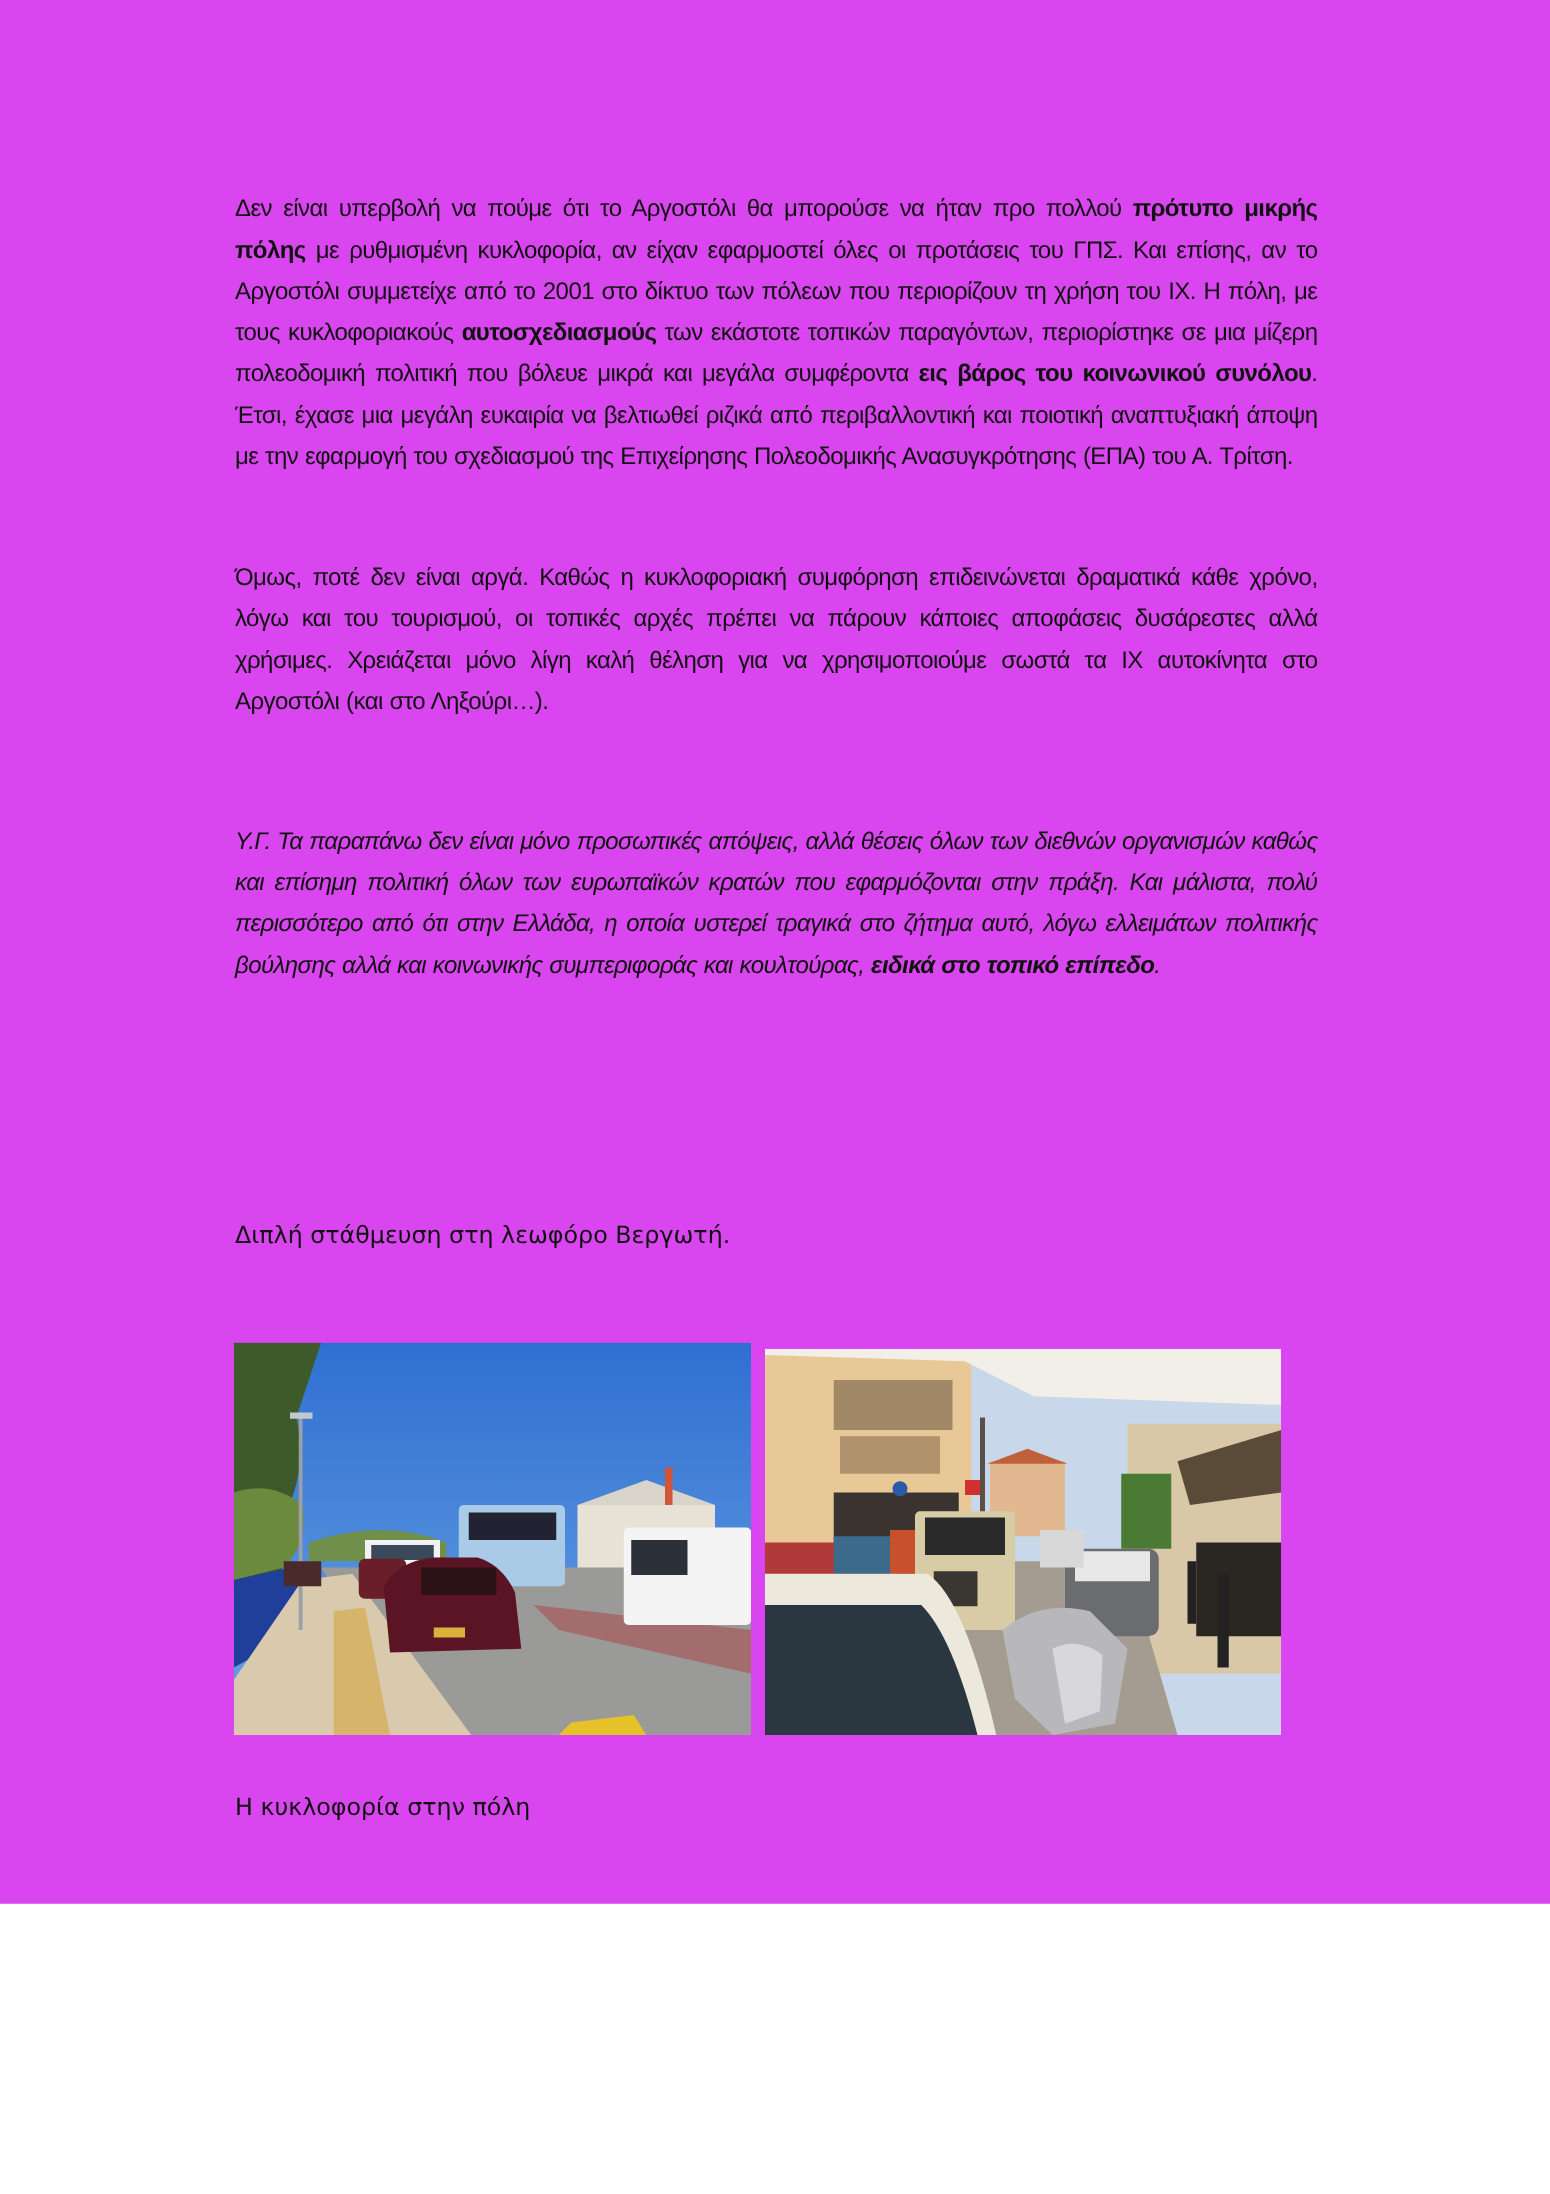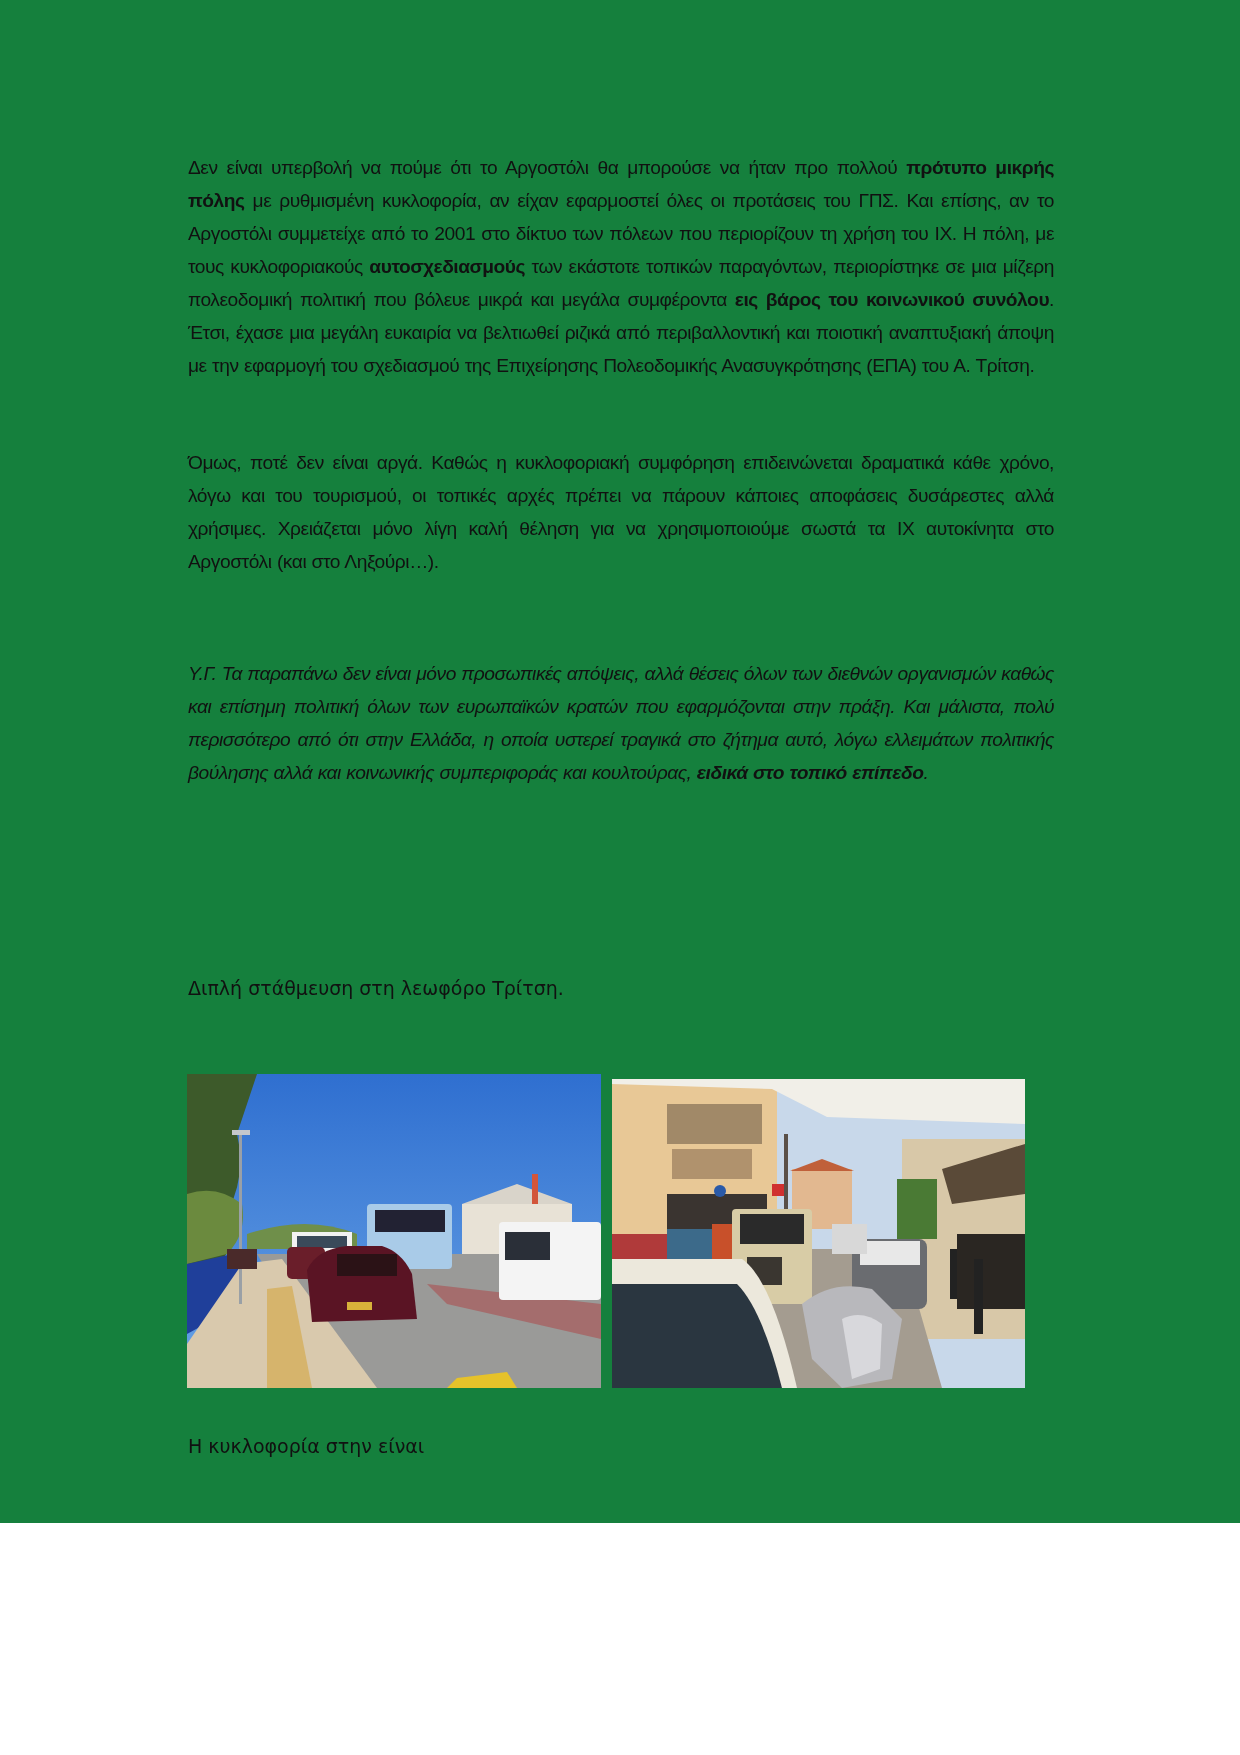--- a/index.html
+++ b/index.html
@@ -1,17 +1,17 @@
 <!DOCTYPE html>
 <html><head>
   <meta charset="utf-8">
   <style>
     html, body { margin: 0; padding: 0; background: #ffffff; }
     body { width: 1240px; height: 1755px; position: relative; overflow: hidden; }
-    .page { position: absolute; left: 0; top: 0; width: 1240px; height: 1523px; background: #15803d; }
+    .page { position: absolute; left: 0; top: 0; width: 1240px; height: 1523px; background: #d946ef; }
     .para {
       position: absolute;
       left: 188px;
       width: 866px;
       font-family: "Liberation Sans", sans-serif;
       font-size: 19.2px;
       line-height: 33px;
       color: #111;
       text-align: justify;
       letter-spacing: -0.45px;
@@ -41,21 +41,21 @@
   </style>
 </head>
 <body>
 
 <div class="page">
 
   <div class="para" id="p1"><span>Δεν είναι υπερβολή να πούμε ότι το Αργοστόλι θα μπορούσε να ήταν προ πολλού </span><b>πρότυπο μικρής πόλης</b><span> με ρυθμισμένη κυκλοφορία, αν είχαν εφαρμοστεί όλες οι προτάσεις του ΓΠΣ. Και επίσης, αν το Αργοστόλι συμμετείχε από το 2001 στο δίκτυο των πόλεων που περιορίζουν τη χρήση του ΙΧ. Η πόλη, με τους κυκλοφοριακούς </span><b>αυτοσχεδιασμούς</b><span> των εκάστοτε τοπικών παραγόντων, περιορίστηκε σε μια μίζερη πολεοδομική πολιτική που βόλευε μικρά και μεγάλα συμφέροντα </span><b>εις βάρος του κοινωνικού συνόλου</b><span>. Έτσι, έχασε μια μεγάλη ευκαιρία να βελτιωθεί ριζικά από περιβαλλοντική και ποιοτική αναπτυξιακή άποψη με την εφαρμογή του σχεδιασμού της Επιχείρησης Πολεοδομικής Ανασυγκρότησης (ΕΠΑ) του Α. Τρίτση.</span></div>
   <div class="para" id="p2"><span>Όμως, ποτέ δεν είναι αργά. Καθώς η κυκλοφοριακή συμφόρηση επιδεινώνεται δραματικά κάθε χρόνο, λόγω και του τουρισμού, οι τοπικές αρχές πρέπει να πάρουν κάποιες αποφάσεις δυσάρεστες αλλά χρήσιμες. Χρειάζεται μόνο λίγη καλή θέληση για να χρησιμοποιούμε σωστά τα ΙΧ αυτοκίνητα στο Αργοστόλι (και στο Ληξούρι…).</span></div>
   <div class="para" id="p3"><span>Υ.Γ. Τα παραπάνω δεν είναι μόνο προσωπικές απόψεις, αλλά θέσεις όλων των διεθνών οργανισμών καθώς και επίσημη πολιτική όλων των ευρωπαϊκών κρατών που εφαρμόζονται στην πράξη. Και μάλιστα, πολύ περισσότερο από ότι στην Ελλάδα, η οποία υστερεί τραγικά στο ζήτημα αυτό, λόγω ελλειμάτων πολιτικής βούλησης αλλά και κοινωνικής συμπεριφοράς και κουλτούρας, </span><b>ειδικά στο τοπικό επίπεδο</b><span>.</span></div>
 
-  <div class="caption" id="cap1">Διπλή στάθμευση στη λεωφόρο Τρίτση.</div>
+  <div class="caption" id="cap1">Διπλή στάθμευση στη λεωφόρο Βεργωτή.</div>
 
   <div class="photo" id="photo1">
     <svg viewBox="0 0 414 314" preserveAspectRatio="none">
       <defs>
         <linearGradient id="sky1" x1="0" y1="0" x2="0" y2="1">
           <stop offset="0" stop-color="#2f6fd0"></stop>
           <stop offset="1" stop-color="#6aa4e6"></stop>
         </linearGradient>
       </defs>
       <rect x="0" y="0" width="414" height="314" fill="url(#sky1)"></rect>
@@ -139,15 +139,15 @@
       <path d="M230 240 Q250 230 270 245 L268 290 L240 300 Z" fill="#d8d8dc"></path>
 
       <path d="M0 180 L130 180 Q160 200 185 309 L0 309 Z" fill="#ece8dc"></path>
       <path d="M0 205 L125 205 Q150 230 170 309 L0 309 Z" fill="#2a3640"></path>
 
       <rect x="338" y="170" width="7" height="50" fill="#222"></rect>
       <rect x="362" y="180" width="9" height="75" fill="#222"></rect>
     </svg>
   </div>
 
-  <div class="caption" id="cap2">Η κυκλοφορία στην είναι</div>
+  <div class="caption" id="cap2">Η κυκλοφορία στην πόλη</div>
 
 </div>
 
 </body></html>

